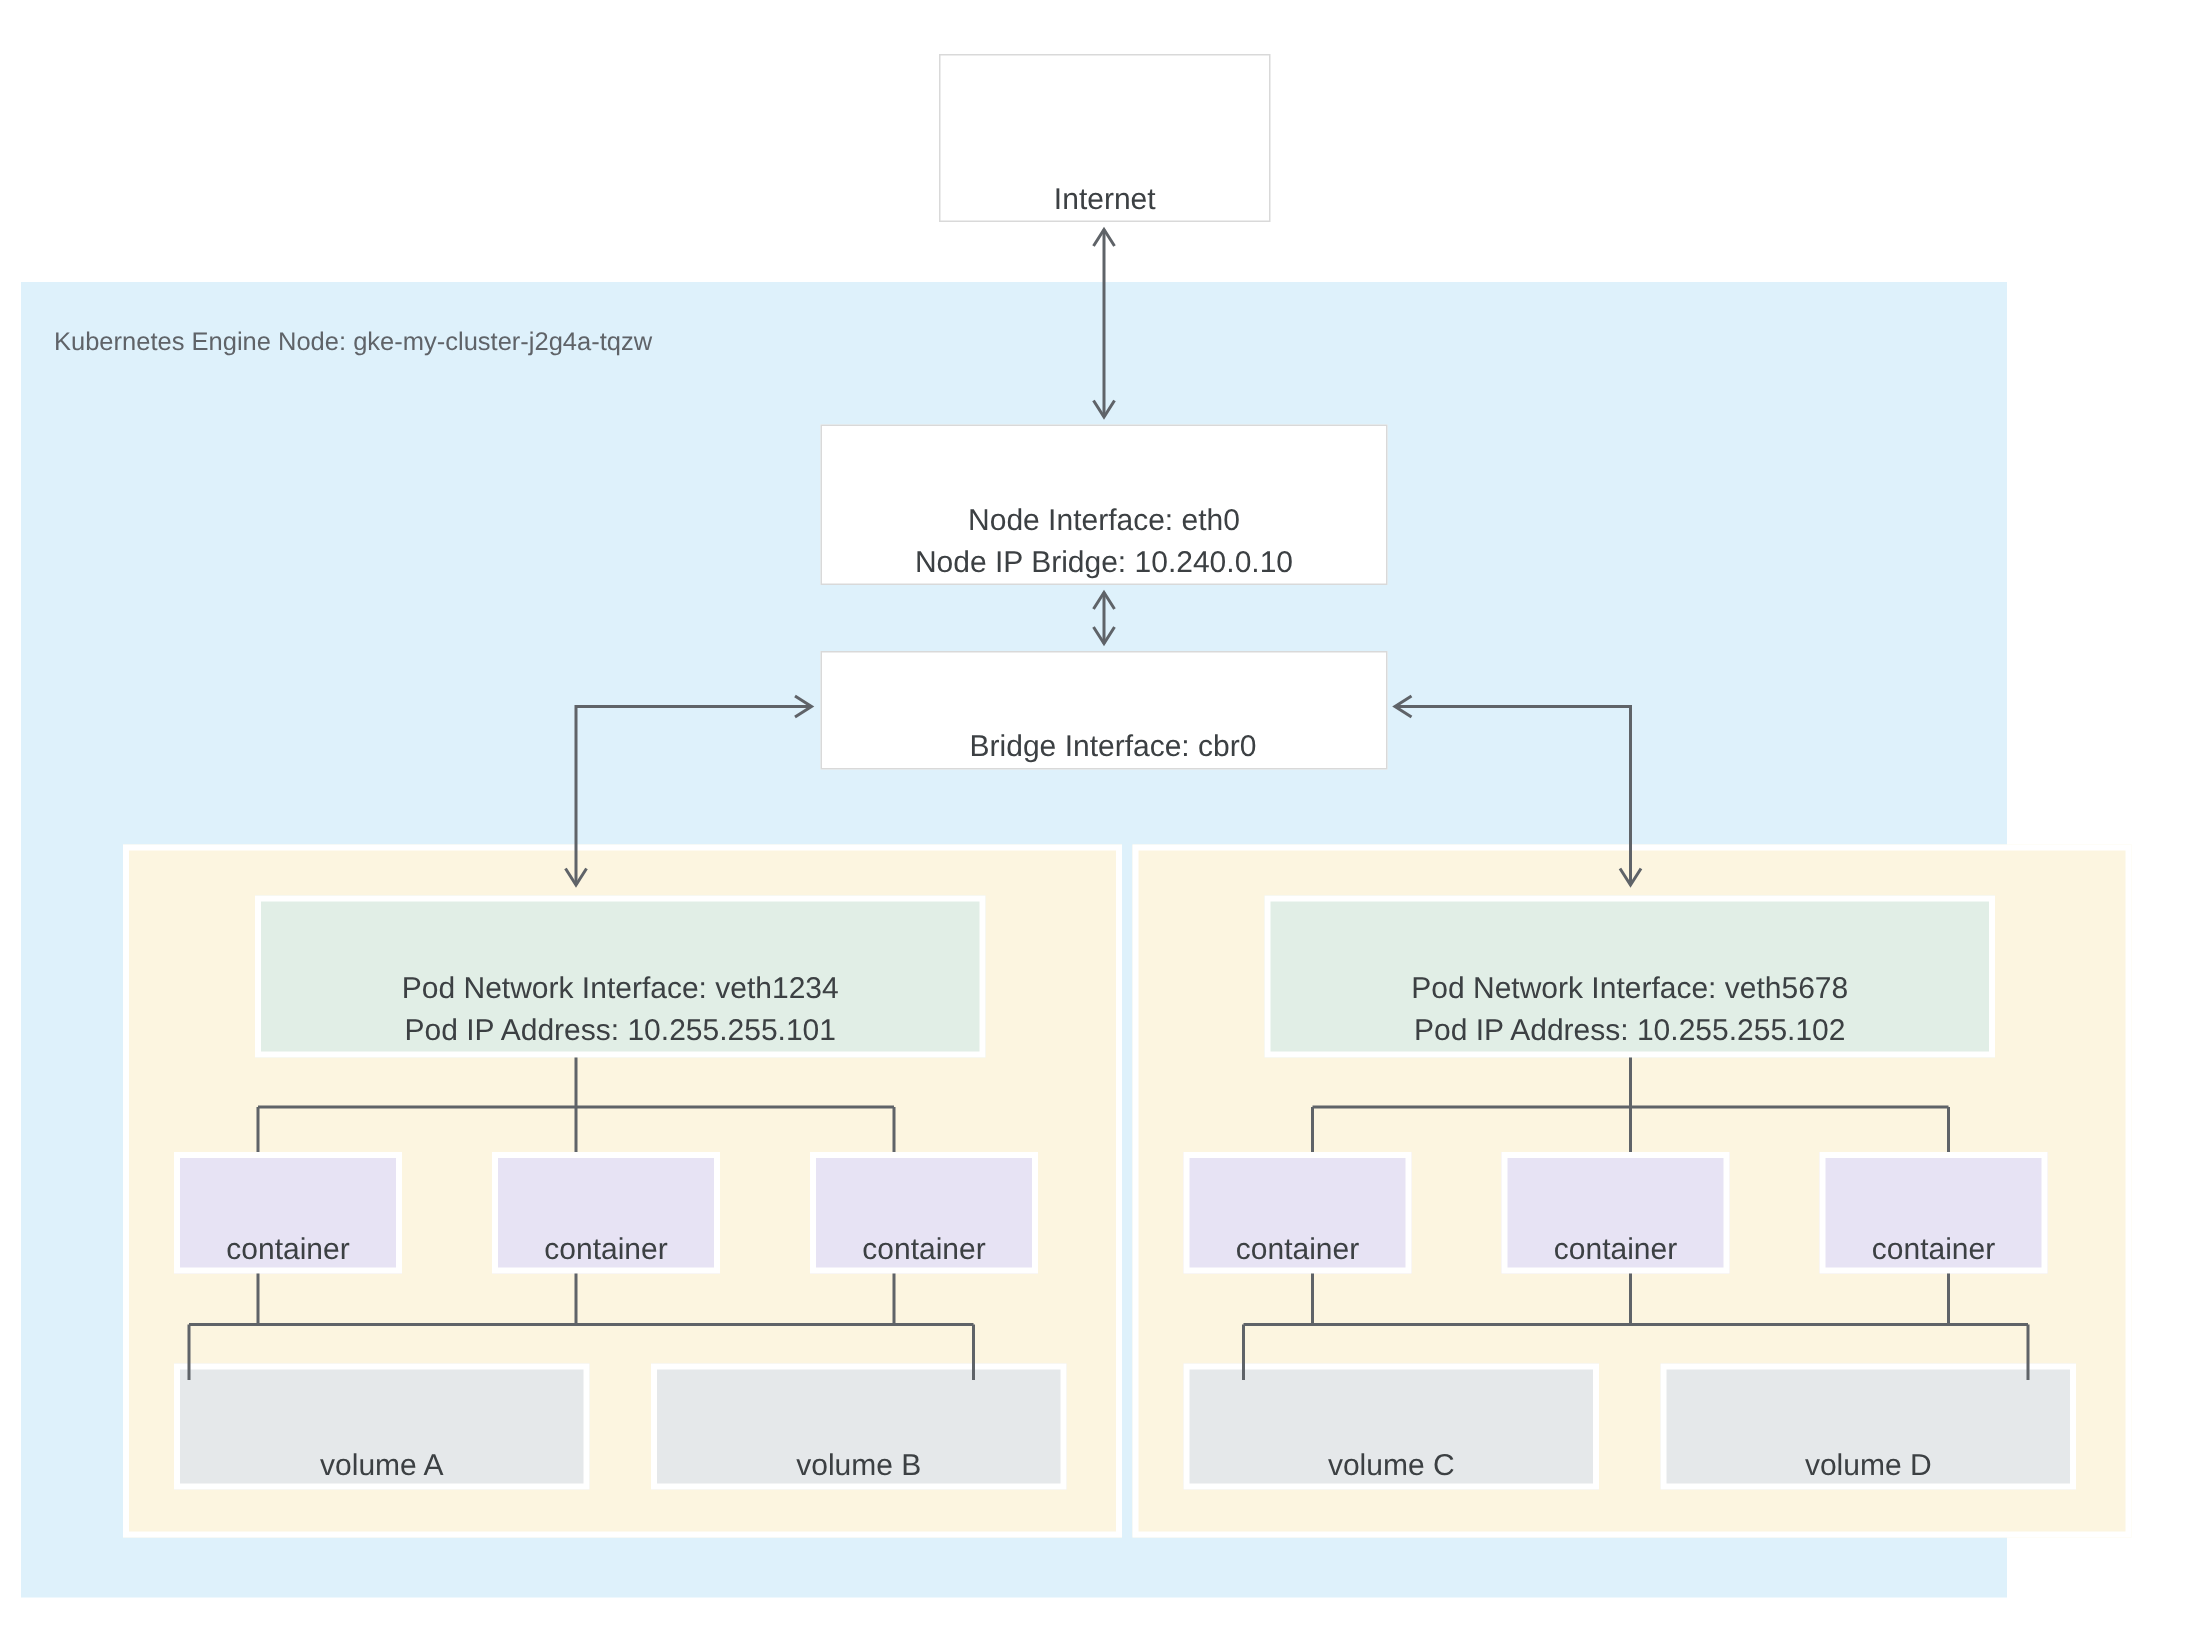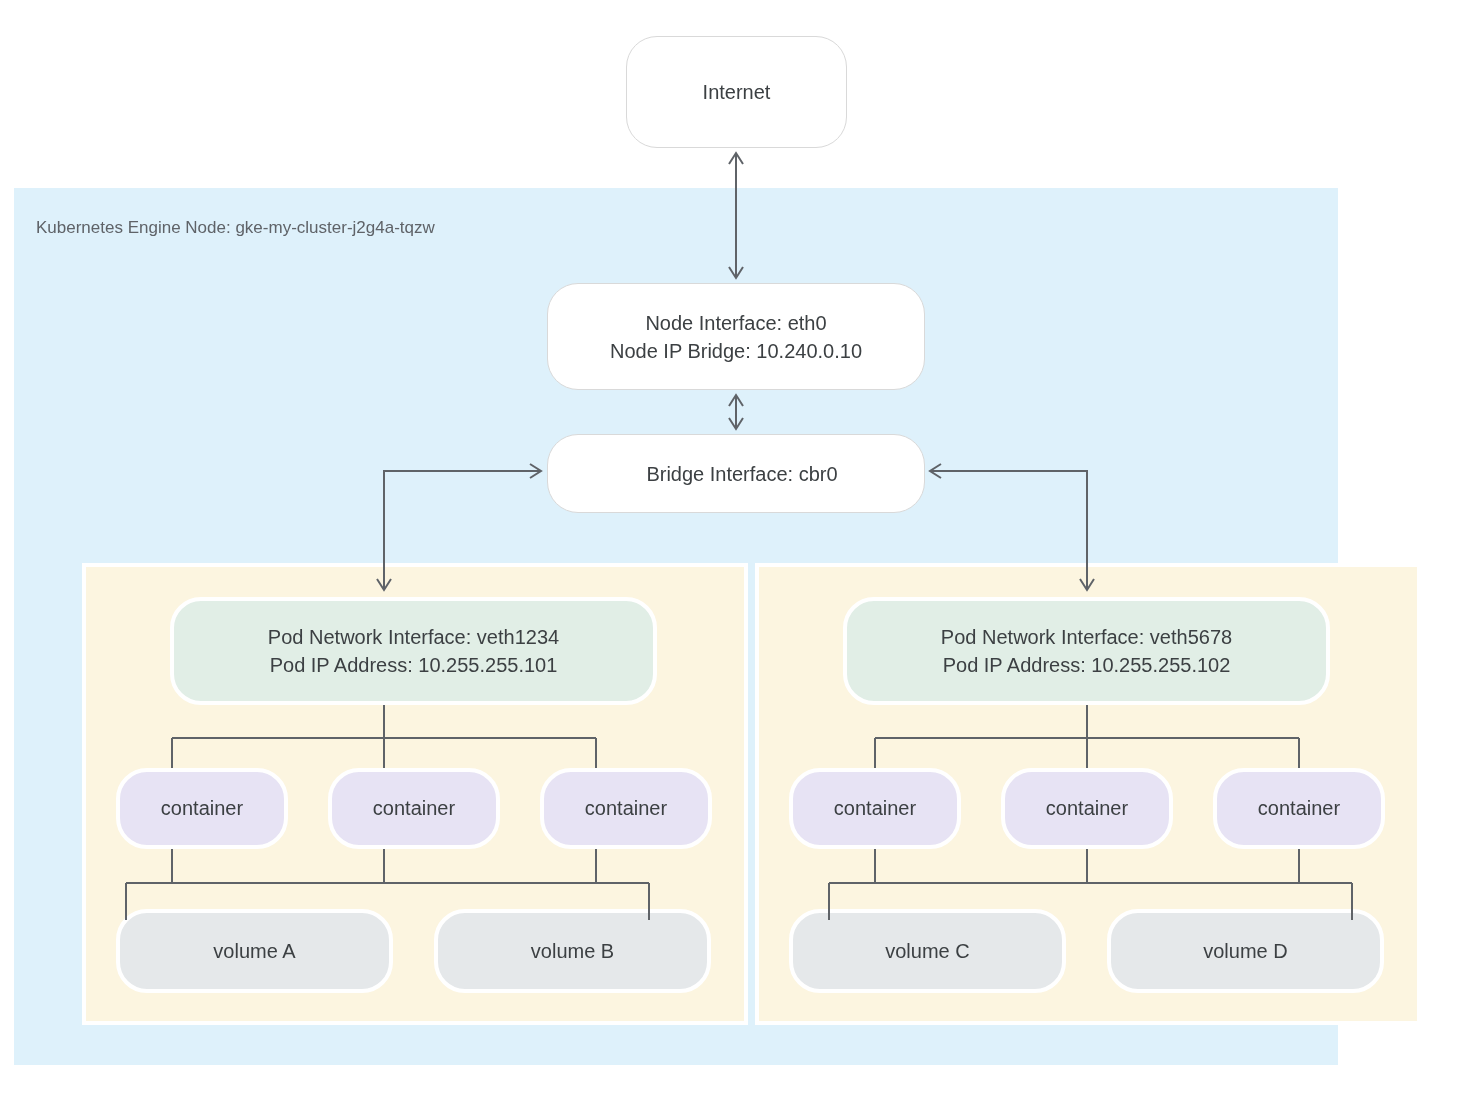--- a/index.html
+++ b/index.html
@@ -9,24 +9,23 @@
     height: 1100px;
     background: #ffffff;
     font-family: "Liberation Sans", "DejaVu Sans", sans-serif;
     color: #3c4043;
     overflow: hidden;
   }
   .abs { position: absolute; box-sizing: border-box; }
   .center {
     display: flex;
     align-items: center;
-    justify-content: center;
+    justify-content: flex-end;
     flex-direction: column;
     text-align: center;
-    border-radius: 31px;
   }
   
   .white-box {
     background: #ffffff;
     border: 1px solid #d9d9d9;
     font-size: 20px;
     line-height: 28px;
   }
   #internet-box { left: 626px; top: 36px; width: 221px; height: 112px; }
   #node-interface-box { left: 547px; top: 283px; width: 378px; height: 107px; }
@@ -55,21 +54,21 @@
   #pod-box-2 { left: 755px; }
 
   .pod-if-box {
     left: 88px; top: 34px; width: 487px; height: 108px;
     background: #e1eee6;
     border: 4px solid #ffffff;
     font-size: 20px;
     line-height: 28px;
   }
   .container-box {
-    top: 205px; width: 172px; height: 81px;
+    top: 205px; width: 152px; height: 81px;
     background: #e7e3f4;
     border: 4px solid #ffffff;
     font-size: 20px;
   }
   .container-box.c1 { left: 34px; }
   .container-box.c2 { left: 246px; }
   .container-box.c3 { left: 458px; }
 
   .volume-box {
     top: 346px; width: 277px; height: 84px;

